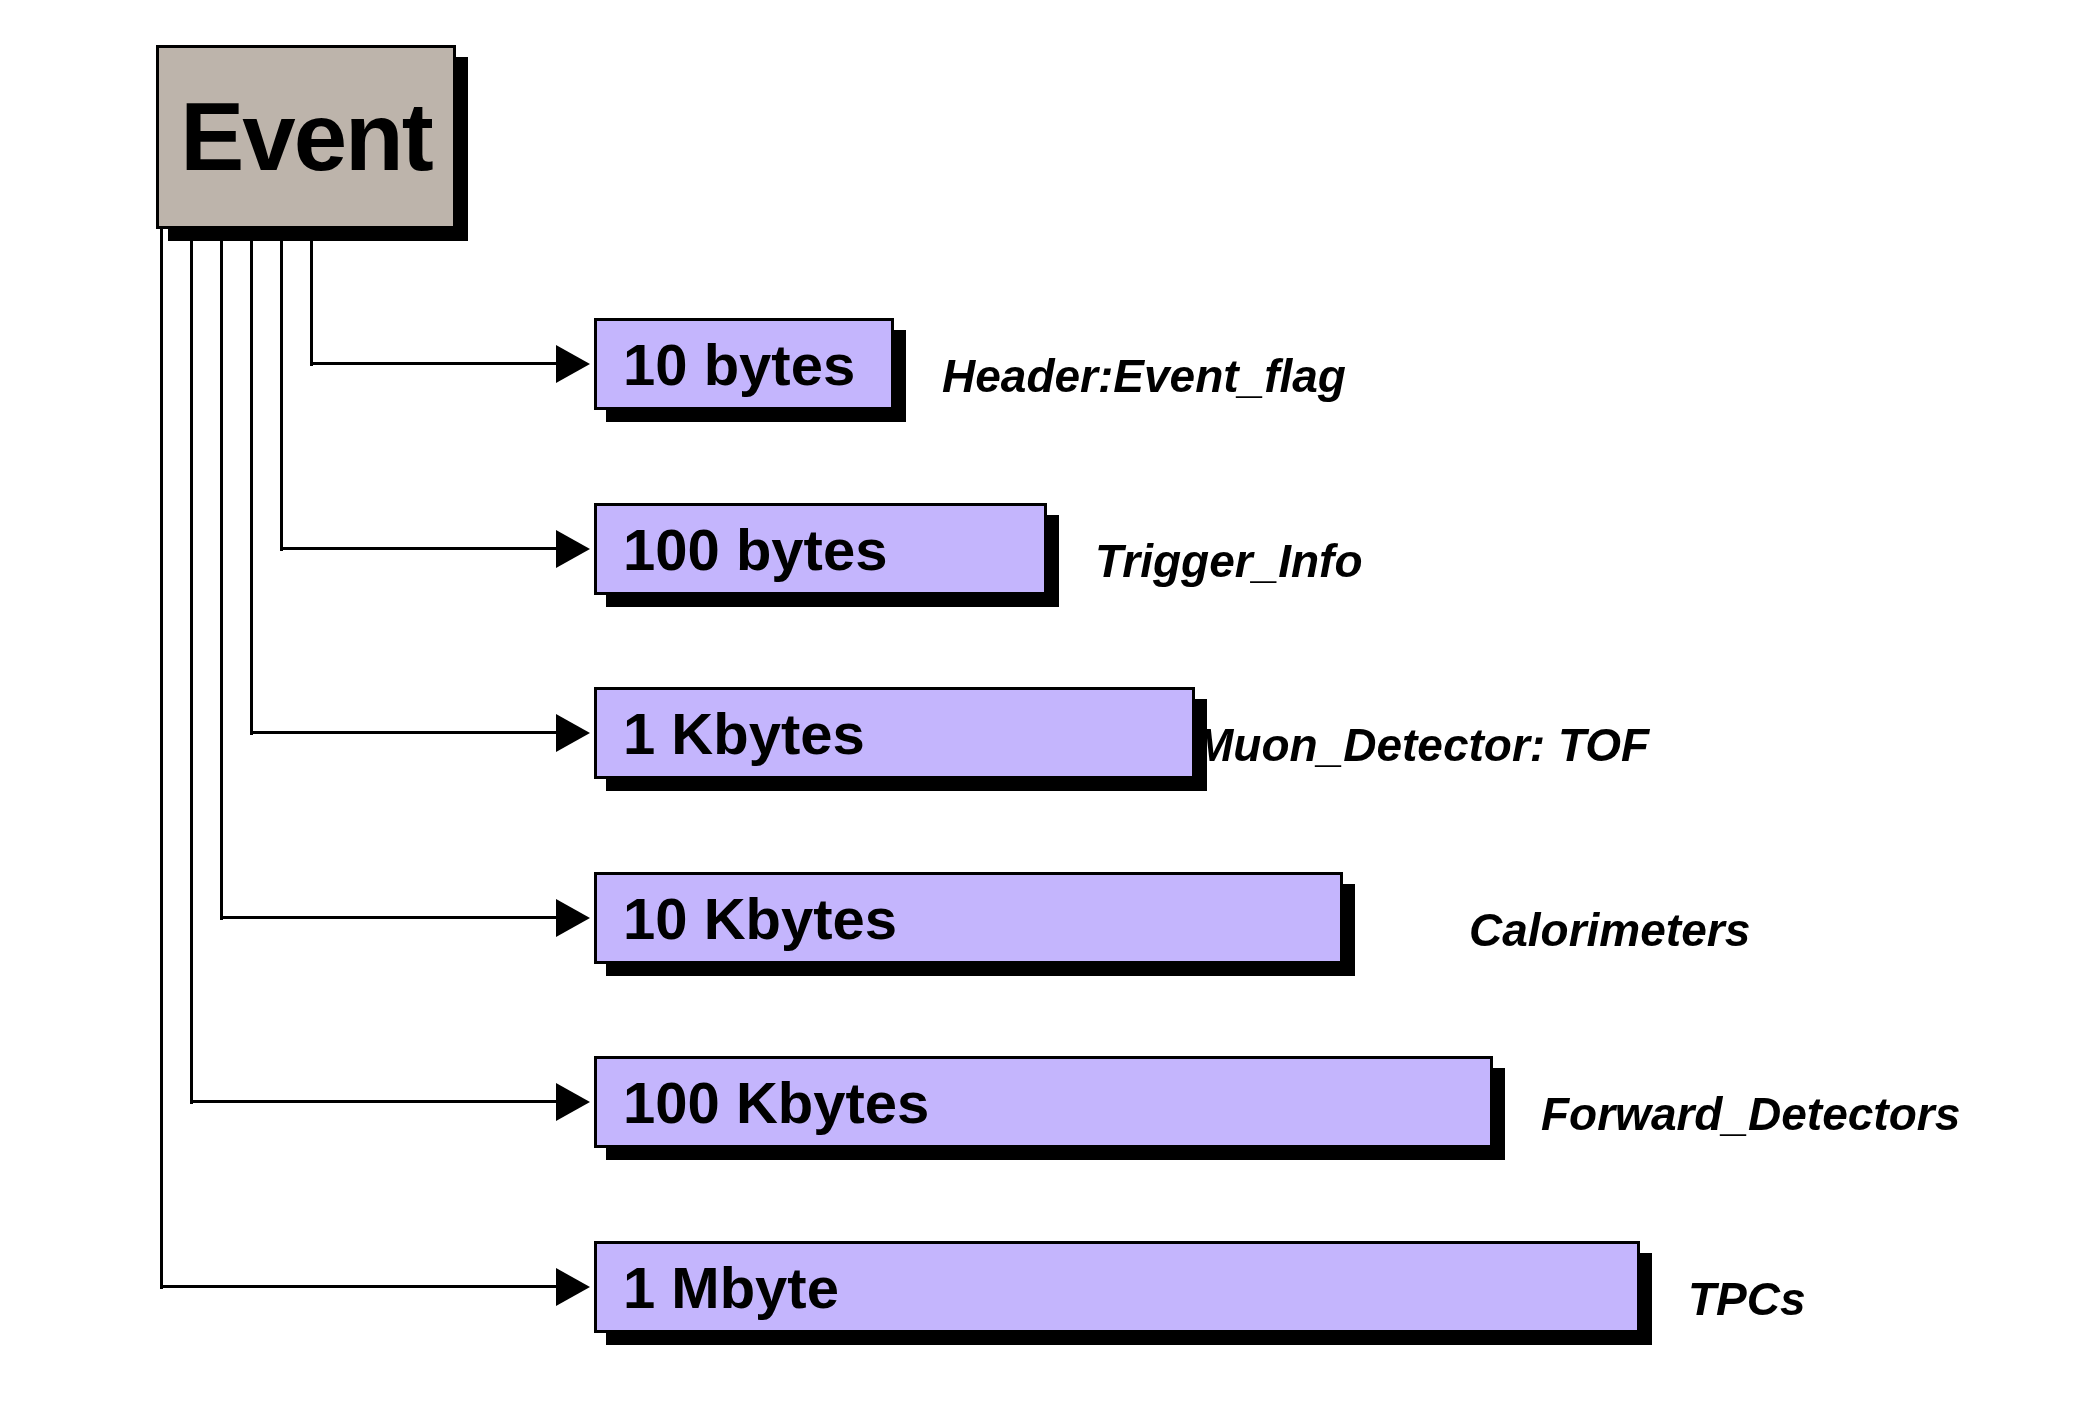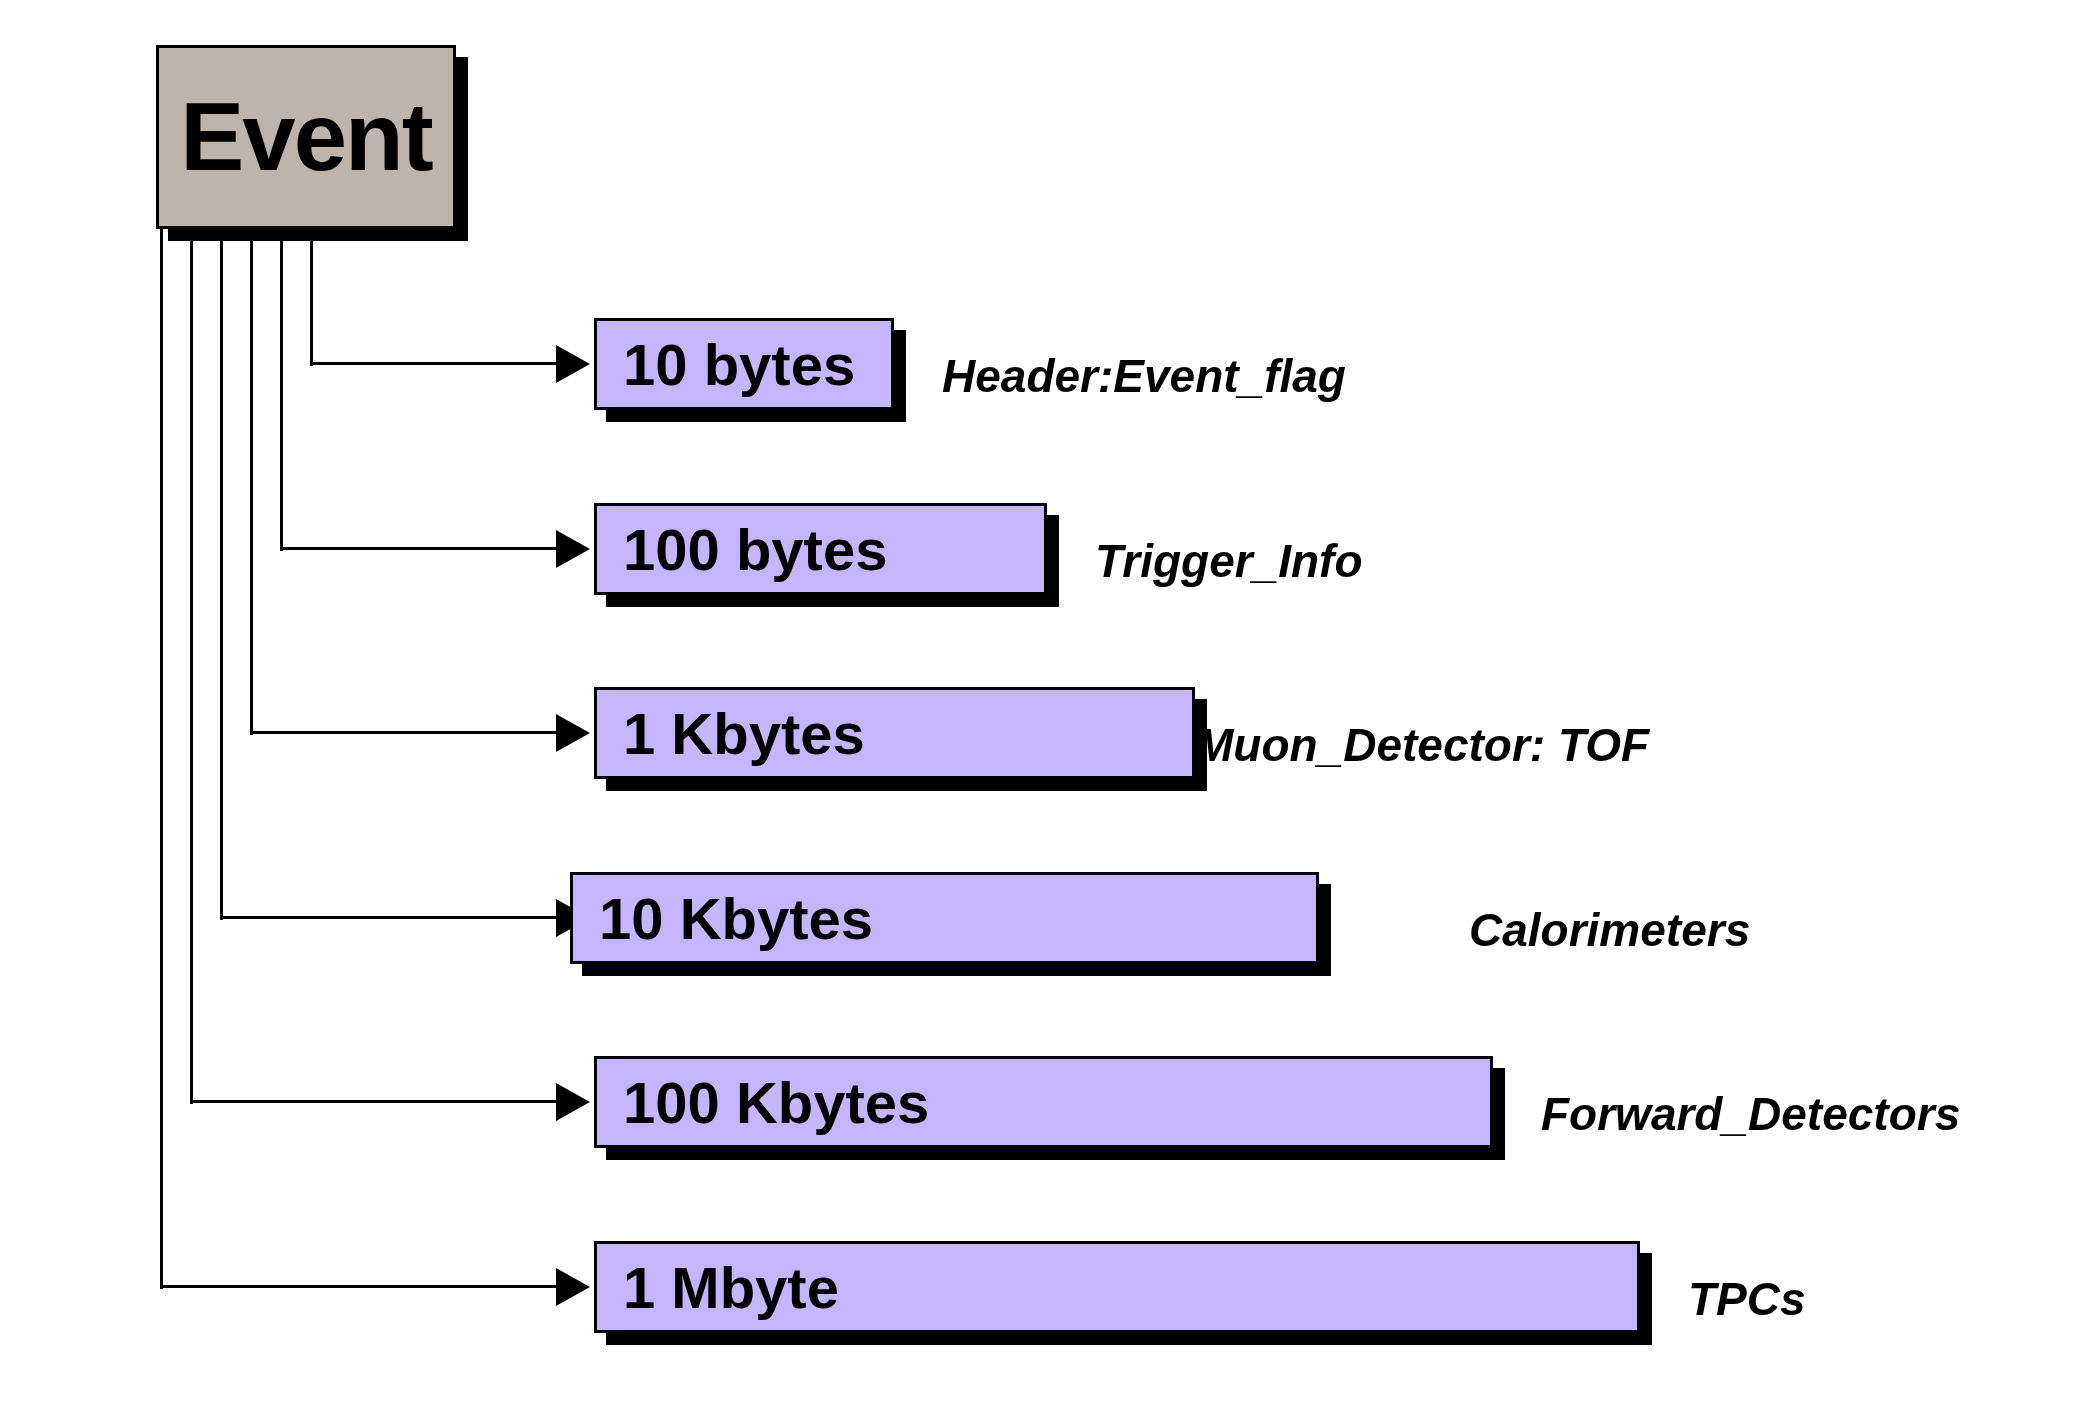--- a/index.html
+++ b/index.html
@@ -110,21 +110,21 @@
     <div class="bar" style="left:594px; top:687px; width:601px">
       <span class="bar-text">1 Kbytes</span>
     </div>
     <div class="side-label" style="left:1195px; top:706px">Muon_Detector: TOF</div>
   </div>
 
   <div>
     <div class="vline" style="left:220px; top:229px; height:691px"></div>
     <div class="hline" style="left:220px; top:916px; width:338px"></div>
     <div class="arrow" style="left:556px; top:899px"></div>
-    <div class="bar" style="left:570px; top:872px; width:749px">
+    <div class="bar" style="left:594px; top:872px; width:749px">
       <span class="bar-text">10 Kbytes</span>
     </div>
     <div class="side-label" style="left:1469px; top:891px">Calorimeters</div>
   </div>
 
   <div>
     <div class="vline" style="left:190px; top:229px; height:875px"></div>
     <div class="hline" style="left:190px; top:1100px; width:368px"></div>
     <div class="arrow" style="left:556px; top:1083px"></div>
     <div class="bar" style="left:594px; top:1056px; width:899px">

